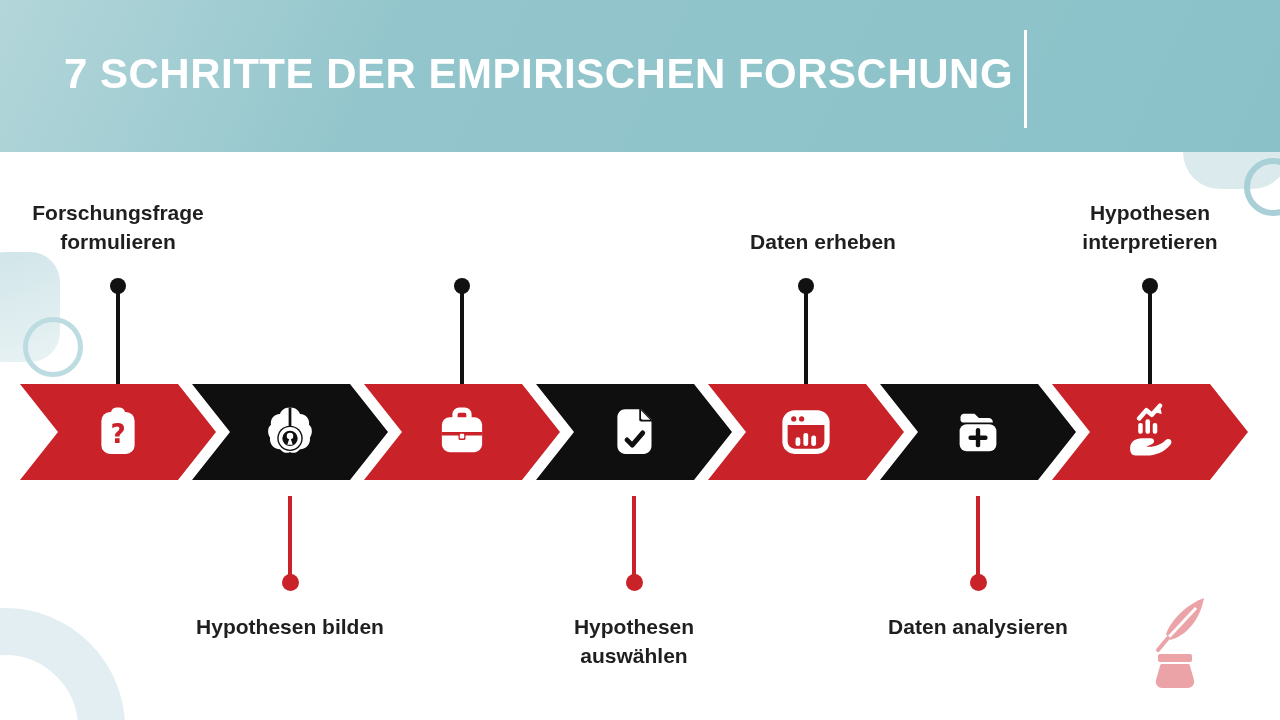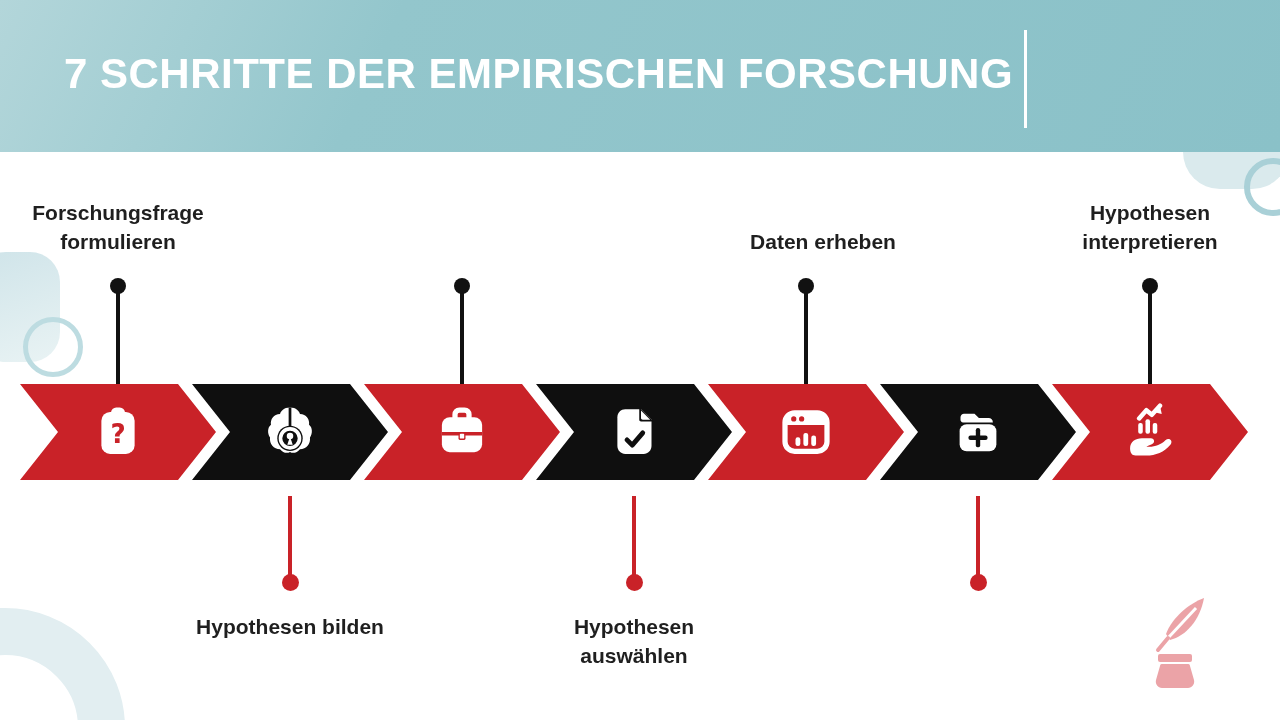--- a/index.html
+++ b/index.html
@@ -141,20 +141,21 @@
       <circle cx="18" cy="17" r="3" fill="#c92228"></circle>
       <circle cx="27" cy="17" r="3" fill="#c92228"></circle>
       <rect x="20" y="38" width="5.5" height="10" rx="2.5" fill="#ffffff"></rect>
       <rect x="29" y="33" width="5.5" height="15" rx="2.5" fill="#ffffff"></rect>
       <rect x="38" y="36" width="5.5" height="12" rx="2.5" fill="#ffffff"></rect>
     </svg>
   </div>
 
   <div class="stick-bottom" style="left:976px"></div>
   <div class="dot-bottom" style="left:970px"></div>
+  <div class="step-label bottom" style="left:858px">Daten analysieren</div>
   <div class="arrow black" style="left:880px">
     <svg width="56" height="56" viewBox="0 0 64 64">
       <path d="M16 11 L28 11 L33 16 L44 16 C47 16 49 18 49 21 L15 21 C13 21 12 19.5 12 18 L12 15 C12 12.8 13.8 11 16 11 Z" fill="#ffffff"></path>
       <rect x="11" y="23" width="42" height="31" rx="8" fill="#ffffff"></rect>
       <line x1="32" y1="30" x2="32" y2="47" stroke="#0f0f0f" stroke-width="5" stroke-linecap="round"></line>
       <line x1="23.5" y1="38.5" x2="40.5" y2="38.5" stroke="#0f0f0f" stroke-width="5" stroke-linecap="round"></line>
     </svg>
   </div>
 
   <div class="step-label top" style="left:1030px">Hypothesen

